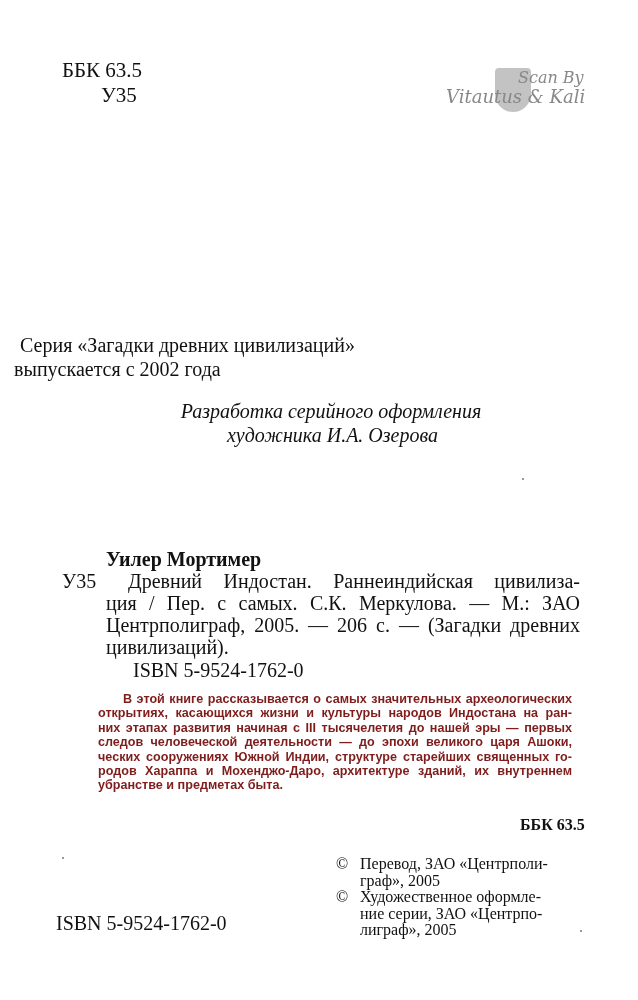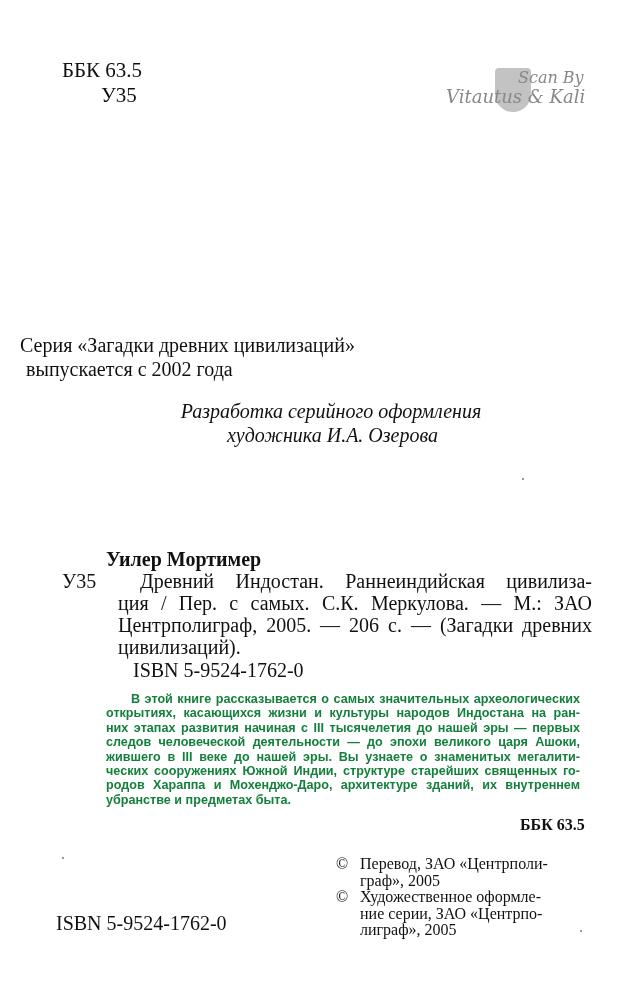--- a/index.html
+++ b/index.html
@@ -16,33 +16,33 @@
     background: #bdbdbd; border-radius: 4px 4px 18px 18px; opacity: 0.9;
   }
   .logo .l1, .logo .l2 {
     position: absolute; font-family: "DejaVu Serif", serif; font-style: italic;
     color: #888; white-space: nowrap;
   }
   .logo .l1 { left: 50px; top: 4px; font-size: 16px; margin-left: 28px; }
   .logo .l2 { left: 6px; top: 22px; font-size: 18px; }
   .series { left: 0; width: 638px; text-align: left; font-size: 20px; line-height: 24px; }
   .series1 { top: 333px; padding-left: 20px; box-sizing: border-box; }
-  .series2 { top: 357px; padding-left: 26px; box-sizing: border-box; }
+  .series2 { top: 357px; padding-left: 14px; box-sizing: border-box; }
   .design { left: 0; width: 638px; text-align: center; font-size: 20px; line-height: 24px; font-style: italic; }
   .design1 { top: 399px; padding-left: 24px; box-sizing: border-box; font-style: italic; }
   .design2 { top: 423px; padding-left: 27px; box-sizing: border-box; }
   .author { left: 106px; top: 548px; font-size: 20px; font-weight: bold; line-height: 22px; }
   .callno { left: 62px; top: 570px; font-size: 20px; line-height: 22px; }
-  .biblio { left: 106px; top: 570px; width: 474px; font-size: 20px; line-height: 22px; text-align: justify; margin-left: 12px; }
+  .biblio { left: 106px; top: 570px; width: 474px; font-size: 20px; line-height: 22px; text-align: justify; }
   .biblio .line { display: block; text-align: justify; text-align-last: justify; white-space: nowrap; }
   .biblio .line.last { text-align-last: left; }
   .isbn-mid { left: 133px; top: 659px; font-size: 20px; line-height: 22px; }
   .abstract {
-    left: 106px; top: 692px; width: 474px; font-size: 12.6px; line-height: 14.4px; font-weight: bold;
-    font-family: "Liberation Sans", "DejaVu Sans", sans-serif; color: #15803d;
+    left: 98px; top: 692px; width: 474px; font-size: 12.6px; line-height: 14.4px; font-weight: bold;
+    font-family: "Liberation Sans", "DejaVu Sans", sans-serif; color: #7f1d1d;
   }
   .abstract .line { display: block; white-space: nowrap; text-align: justify; text-align-last: justify; }
   .abstract .line.first { padding-left: 25px; }
   .abstract .line.last { text-align-last: left; }
   .bbk-bottom { left: 520px; top: 815px; font-size: 16px; font-weight: bold; line-height: 20px; }
   .isbn-bottom { left: 56px; top: 912px; font-size: 20px; line-height: 22px; }
   .copyright { left: 336px; top: 856px; width: 245px; font-size: 16px; line-height: 16.5px; }
   .copyright .entry { position: relative; padding-left: 24px; }
   .copyright .sym { position: absolute; left: 0; top: 0; }
   .copyright .line { display: block; white-space: nowrap; }
@@ -74,21 +74,20 @@
   <span class="line">Центрполиграф, 2005. — 206 с. — (Загадки древних</span>
   <span class="line last">цивилизаций).</span>
 </div>
 <div class="abs isbn-mid">ISBN 5-9524-1762-0</div>
 
 <div class="abs abstract">
   <span class="line first">В этой книге рассказывается о самых значительных археологических</span>
   <span class="line">открытиях, касающихся жизни и культуры народов Индостана на ран-</span>
   <span class="line">них этапах развития начиная с III тысячелетия до нашей эры — первых</span>
   <span class="line">следов человеческой деятельности — до эпохи великого царя Ашоки,</span>
-  <span class="line">жившего в III веке до нашей эры. Вы узнаете о знаменитых мегалити-</span>
   <span class="line">ческих сооружениях Южной Индии, структуре старейших священных го-</span>
   <span class="line">родов Хараппа и Мохенджо-Даро, архитектуре зданий, их внутреннем</span>
   <span class="line last">убранстве и предметах быта.</span>
 </div>
 
 <div class="abs bbk-bottom">ББК 63.5</div>
 
 <div class="abs dot" style="left:62px; top:857px;"></div>
 <div class="abs dot" style="left:580px; top:930px;"></div>
 <div class="abs dot" style="left:522px; top:478px;"></div>

